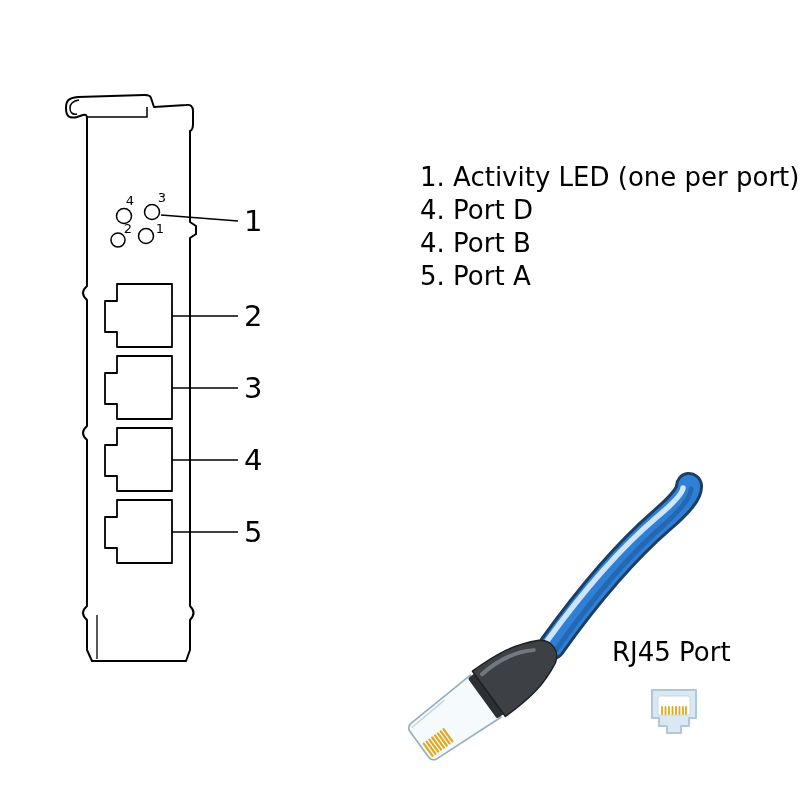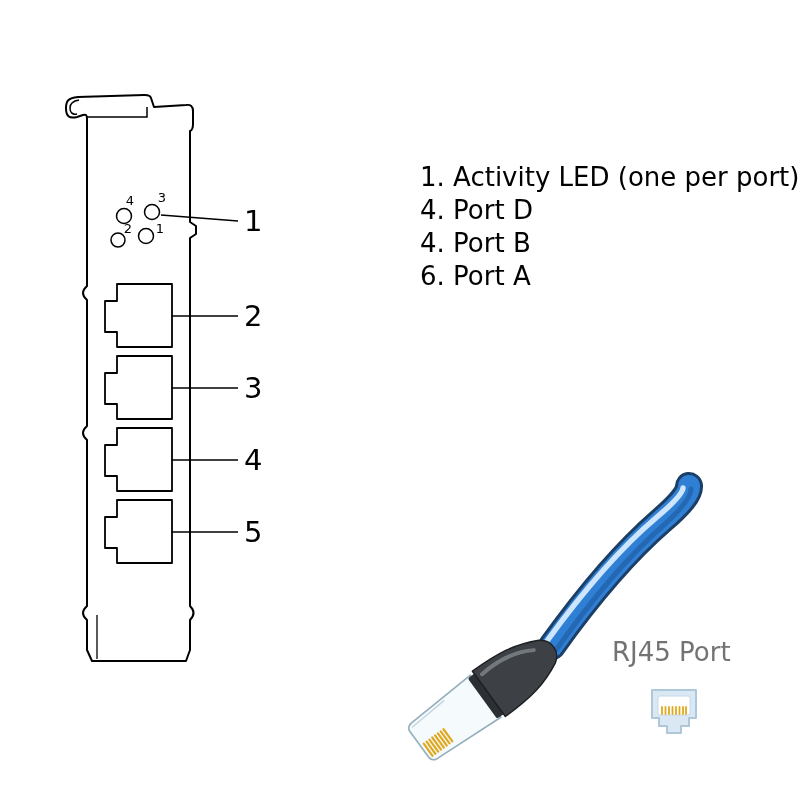--- a/index.html
+++ b/index.html
@@ -22,21 +22,21 @@
     line-height: 33px;
     color: #000000;
     white-space: nowrap;
     margin-left: 36px;
   }
   .rj45-label {
     position: absolute;
     left: 612px;
     top: 637px;
     font-size: 26px;
-    color: #737373;
+    color: #000000;
     white-space: nowrap;
   }
   .svg-num { font-family: "DejaVu Sans", sans-serif; fill: #000000; }
 </style>
 </head>
 <body>
 
 <div class="stage">
 
   <svg class="diagram-svg" width="800" height="800" viewBox="0 0 800 800">
@@ -113,18 +113,18 @@
       <rect x="12" y="8" width="32" height="19" rx="2" fill="#ffffff" stroke="#c5d9e8" stroke-width="1"></rect>
       <path d="M 16,19 L 16,26 M 19.5,19 L 19.5,26 M 23,19 L 23,26 M 26.5,19 L 26.5,26
                M 30,19 L 30,26 M 33.5,19 L 33.5,26 M 37,19 L 37,26 M 40,19 L 40,26" fill="none" stroke="#e0a81e" stroke-width="1.8" stroke-linecap="round"></path>
     </g>
   </svg>
 
   <div class="legend">
     <div class="legend-line">1. Activity LED (one per port)</div>
     <div class="legend-line">4. Port D</div>
     <div class="legend-line">4. Port B</div>
-    <div class="legend-line">6. Port A</div>
+    <div class="legend-line">5. Port A</div>
   </div>
 
   <div class="rj45-label">RJ45 Port</div>
 
 </div>
 
 </body></html>

